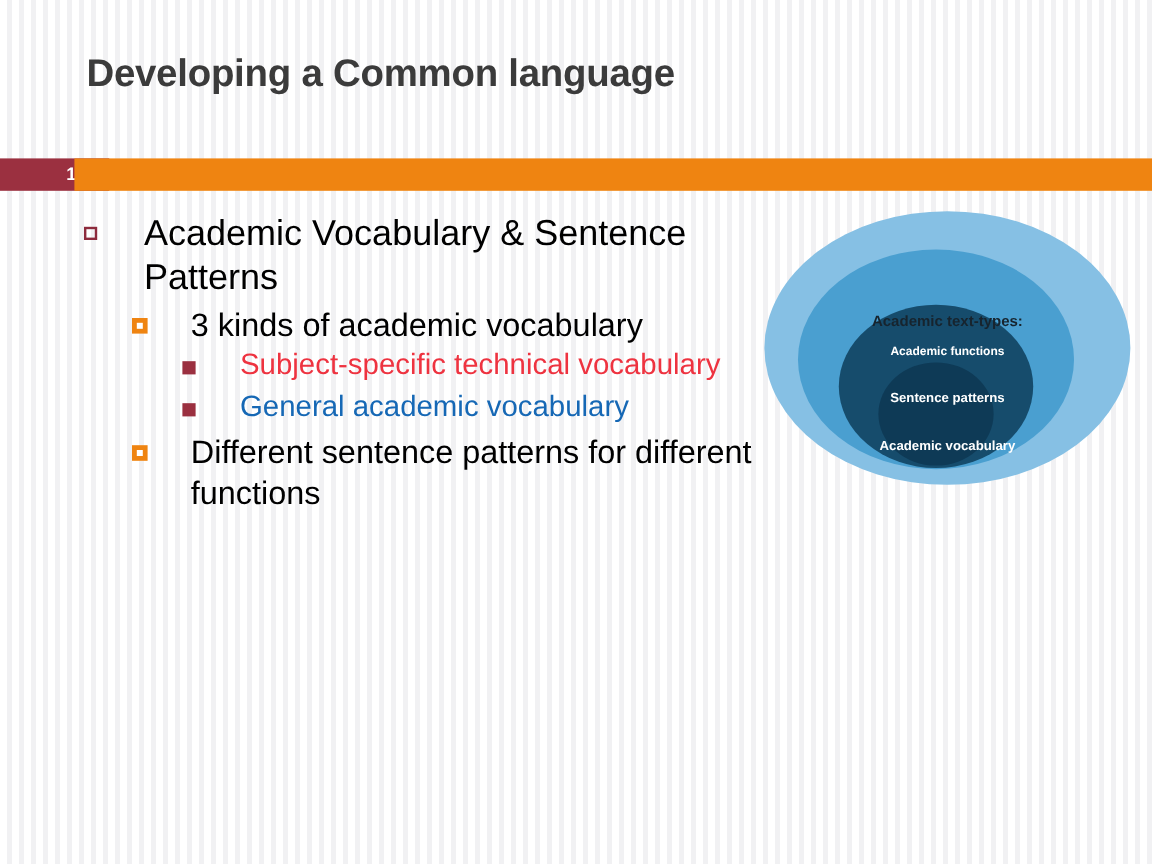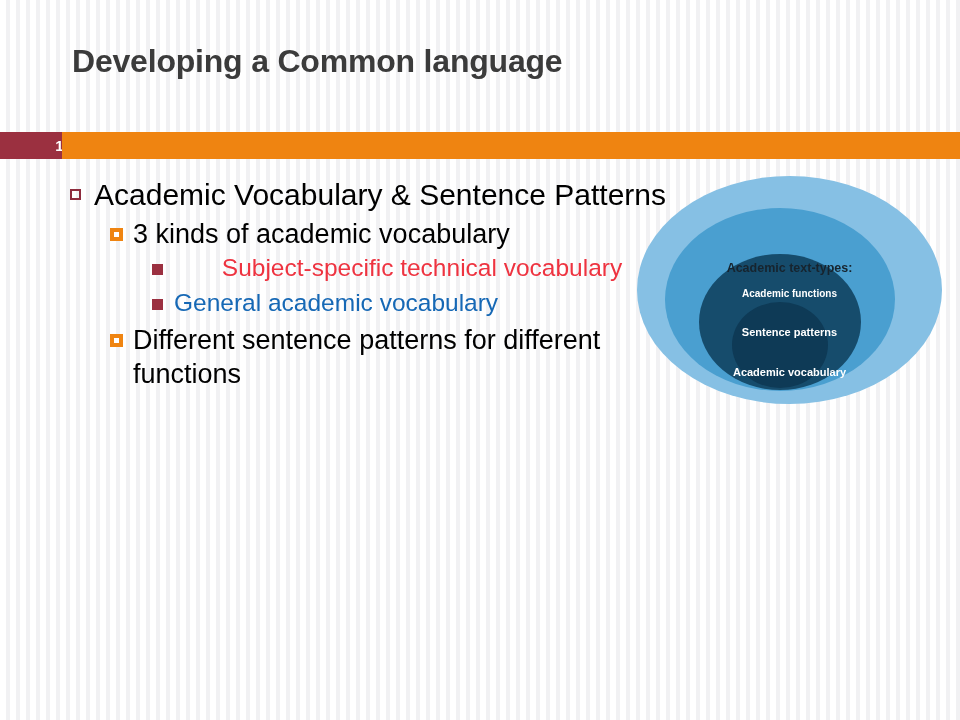--- a/index.html
+++ b/index.html
@@ -81,20 +81,21 @@
     display: flex;
     align-items: flex-start;
   }
 
   .bullet {
     flex: 0 0 auto;
     display: block;
   }
   .btext {
     flex: 1 1 auto;
+    margin-left: 26px;
   }
 
   
   .lvl1 { margin-bottom: 4px; }
   .lvl1 .bullet {
     width: 11px;
     height: 11px;
     border: 2px solid #8d2b3d;
     background: transparent;
     margin: 13px 13px 0 0;
@@ -144,21 +145,21 @@
     height: 11px;
     background: #9b3040;
     margin: 11px 11px 0 0;
     box-sizing: border-box;
   }
   .lvl3 .btext {
     font-size: 24.5px;
     line-height: 1.26;
   }
 
-  .c-red   { color: #ee3340; text-align: center; }
+  .c-red   { color: #ee3340; }
   .c-blue  { color: #1668b5; }
   .c-green { color: #07a65a; }
 
   
   #diagram {
     position: absolute;
     left: 637px;
     top: 176px;
     width: 305px;
     height: 228px;

